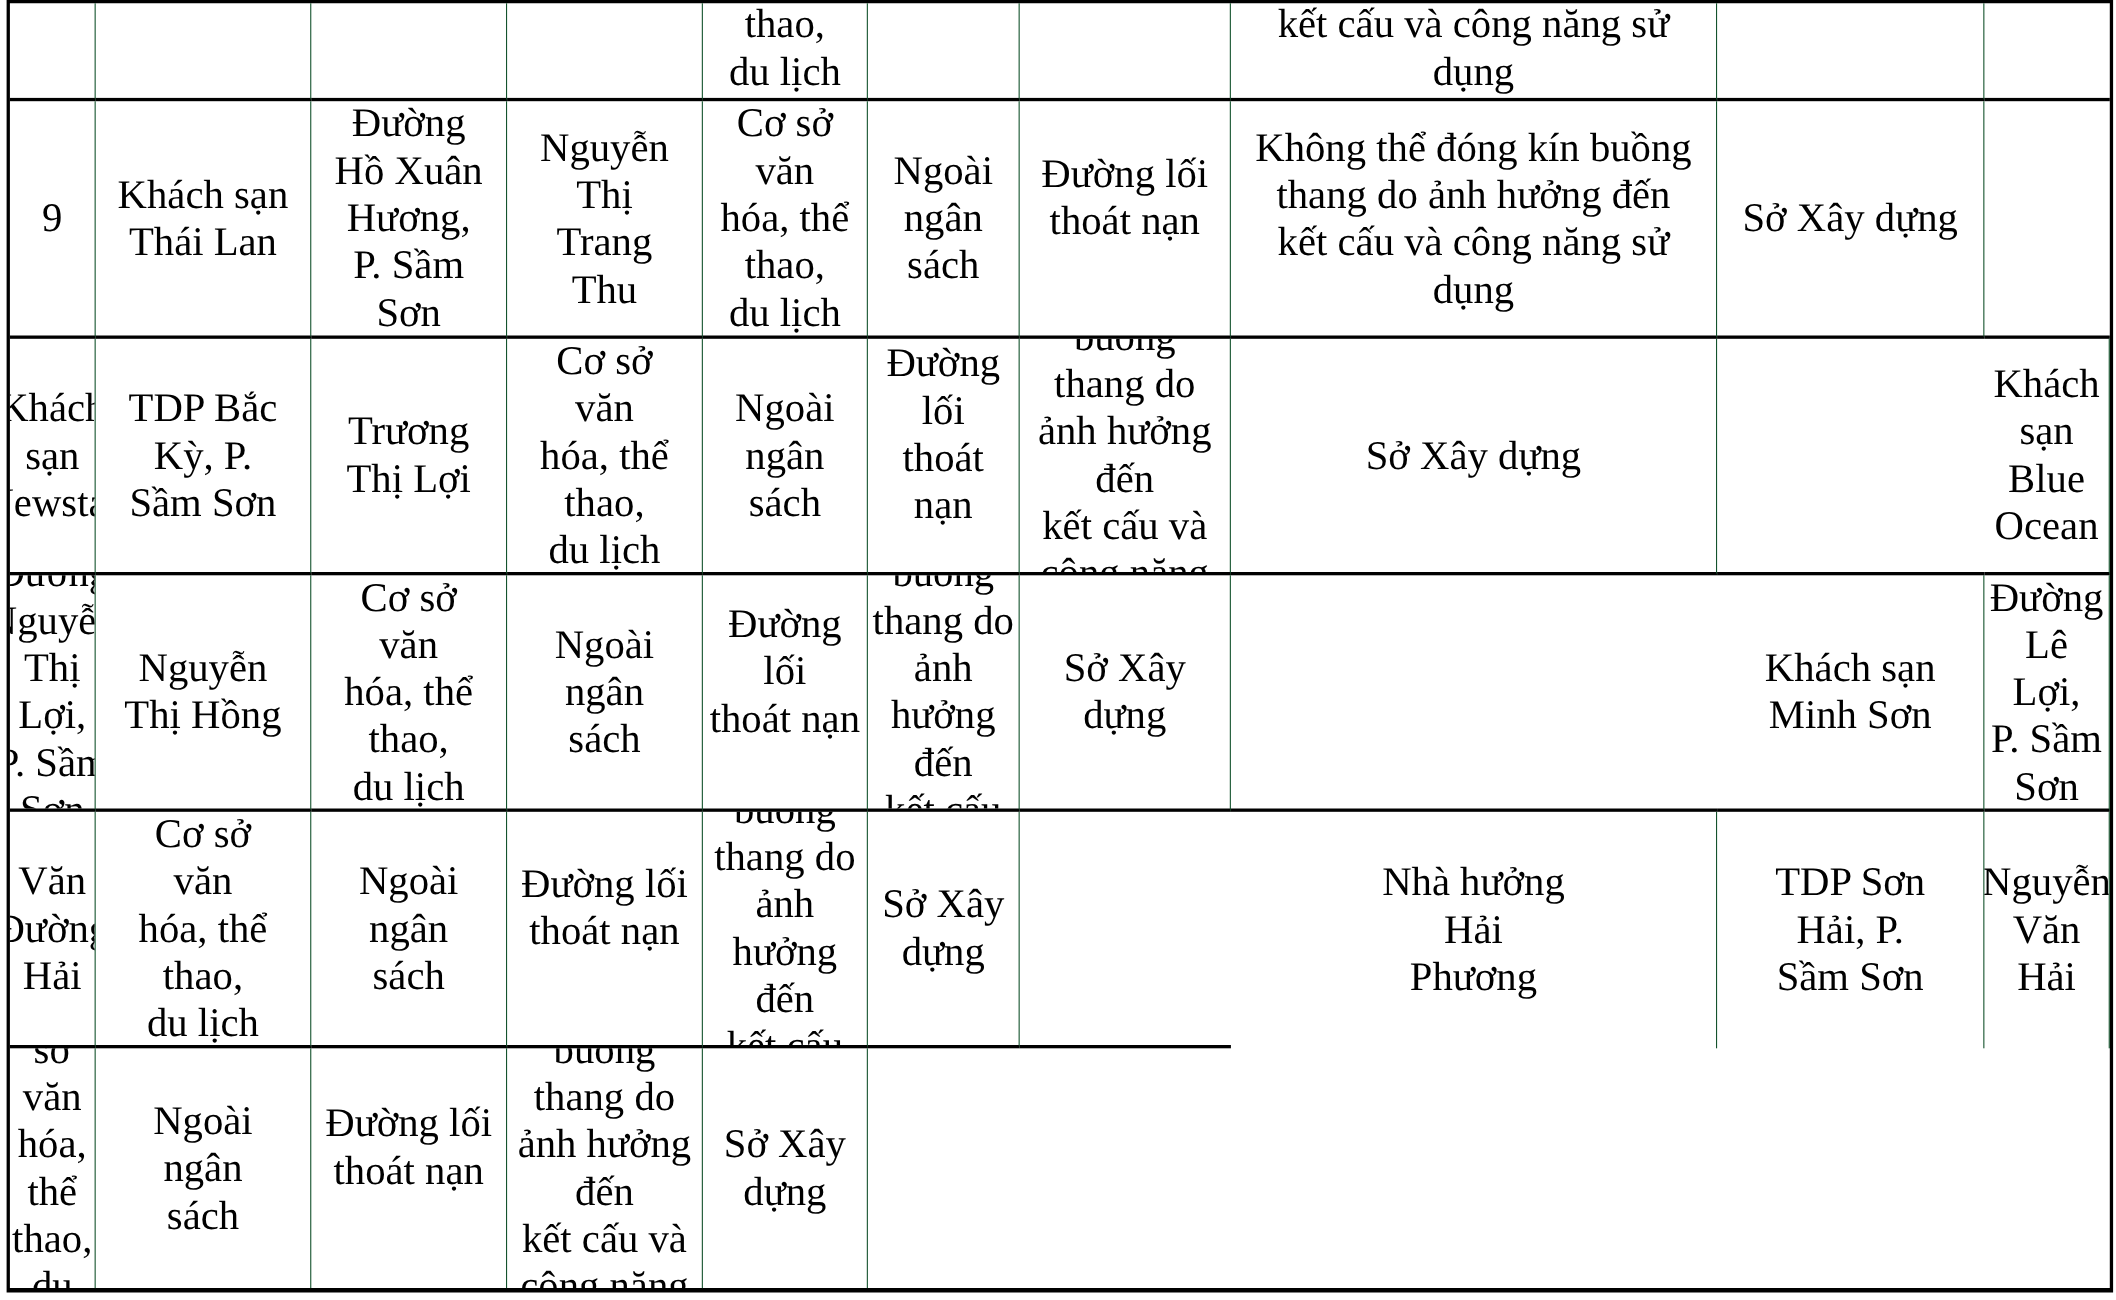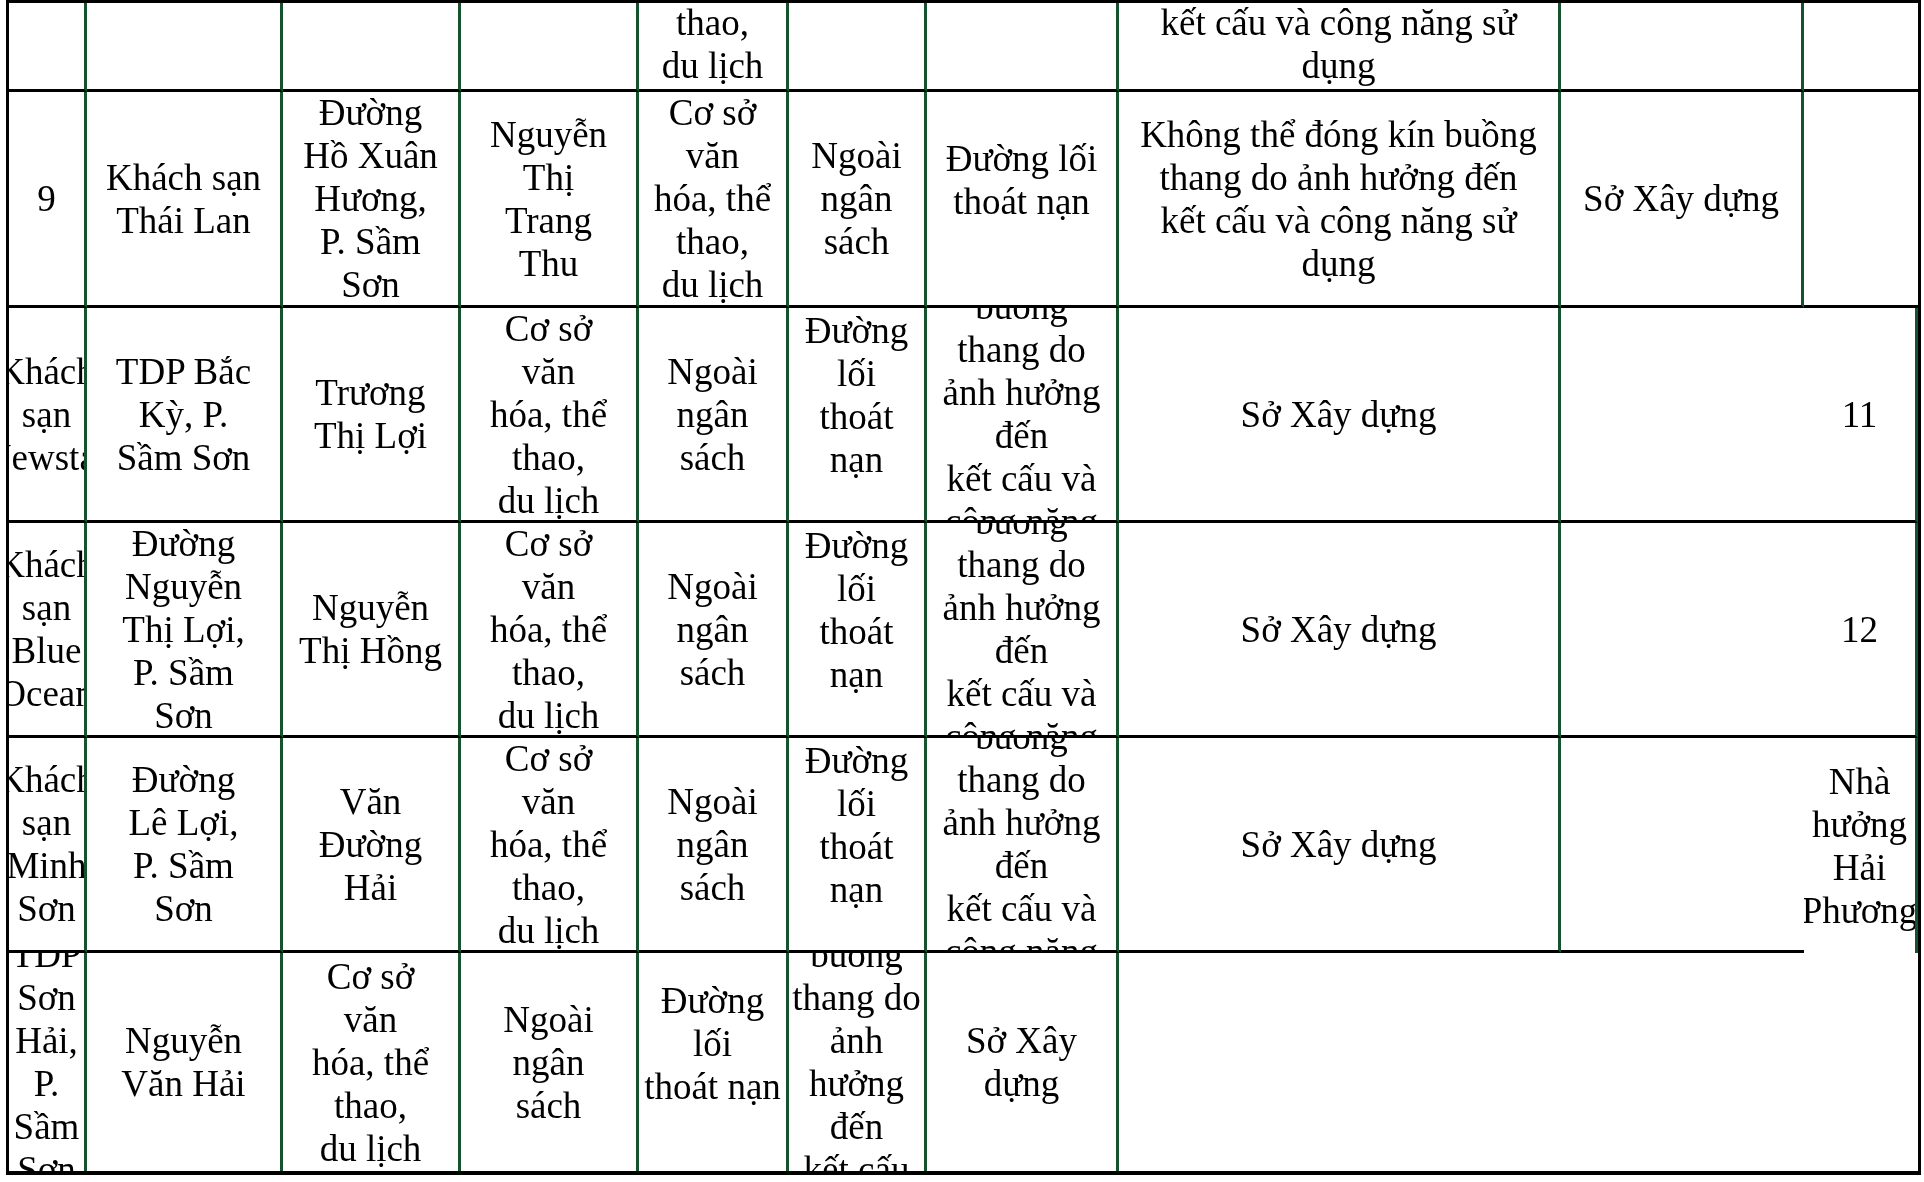--- a/index.html
+++ b/index.html
@@ -14,21 +14,21 @@
     position: absolute;
     left: 6px; top: 0;
     display: grid;
     grid-template-columns: 78px 196px 178px 178px 150px 138px 192px 442px 243px 114px;
     grid-template-rows: 89px 216px 215px 215px 215px 218px;
     border: 3px solid #000000;
     border-bottom-width: 4px;
     background: #ffffff;
   }
   .cell {
-    border-right: 3px solid #14532d;
+    border-right: 1px solid #14532d;
     border-bottom: 3px solid #000000;
     display: flex;
     align-items: center;
     justify-content: center;
     text-align: center;
     font-size: 37px;
     line-height: 43px;
     white-space: pre-line;
     overflow: hidden;
     padding: 0 2px;
@@ -104,21 +104,20 @@
 sách</div>
   <div class="cell viol">Đường lối
 thoát nạn</div>
   <div class="cell">Không thể đóng kín buồng
 thang do ảnh hưởng đến
 kết cấu và công năng sử
 dụng</div>
   <div class="cell">Sở Xây dựng</div>
   <div class="cell nr"></div>
 
-  <div class="cell">11</div>
   <div class="cell">Khách sạn
 Blue
 Ocean</div>
   <div class="cell">Đường
 Nguyễn
 Thị Lợi,
 P. Sầm
 Sơn</div>
   <div class="cell">Nguyễn
 Thị Hồng</div>
@@ -132,21 +131,20 @@
 sách</div>
   <div class="cell viol">Đường lối
 thoát nạn</div>
   <div class="cell">Không thể đóng kín buồng
 thang do ảnh hưởng đến
 kết cấu và công năng sử
 dụng</div>
   <div class="cell">Sở Xây dựng</div>
   <div class="cell nr"></div>
 
-  <div class="cell">12</div>
   <div class="cell">Khách sạn
 Minh Sơn</div>
   <div class="cell">Đường
 Lê Lợi,
 P. Sầm
 Sơn</div>
   <div class="cell">Văn Đường
 Hải</div>
   <div class="cell">Cơ sở
 văn

